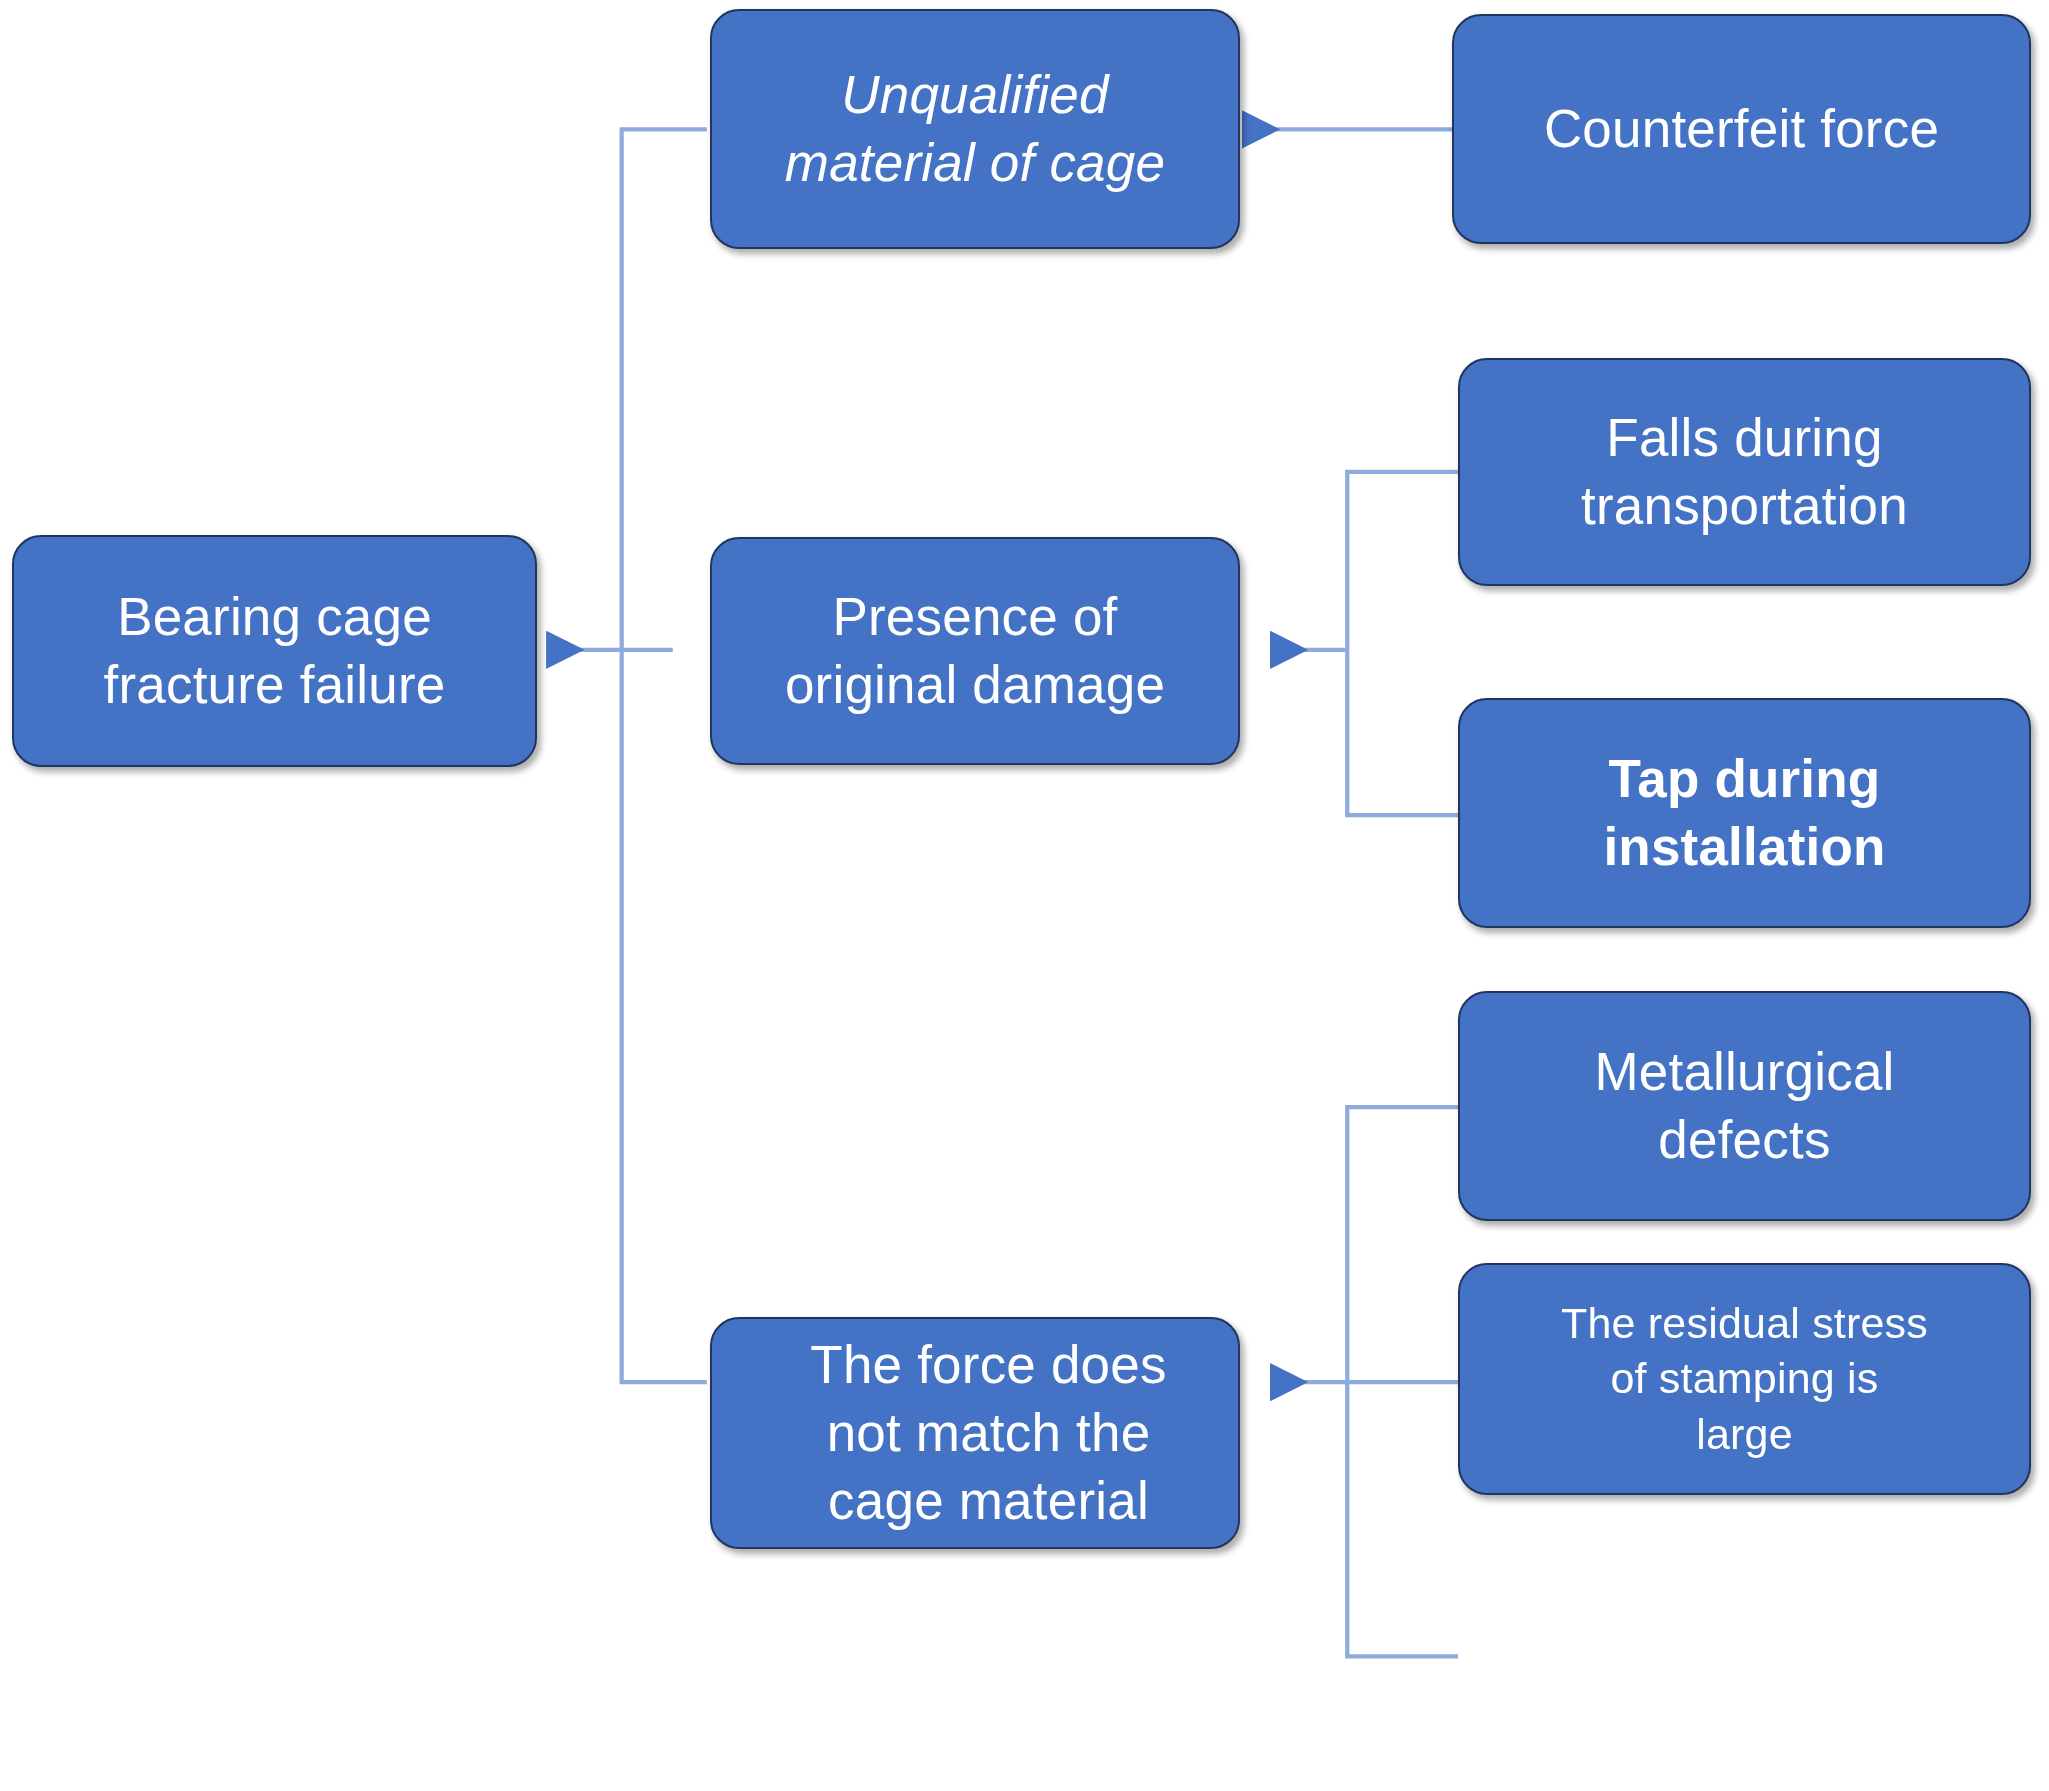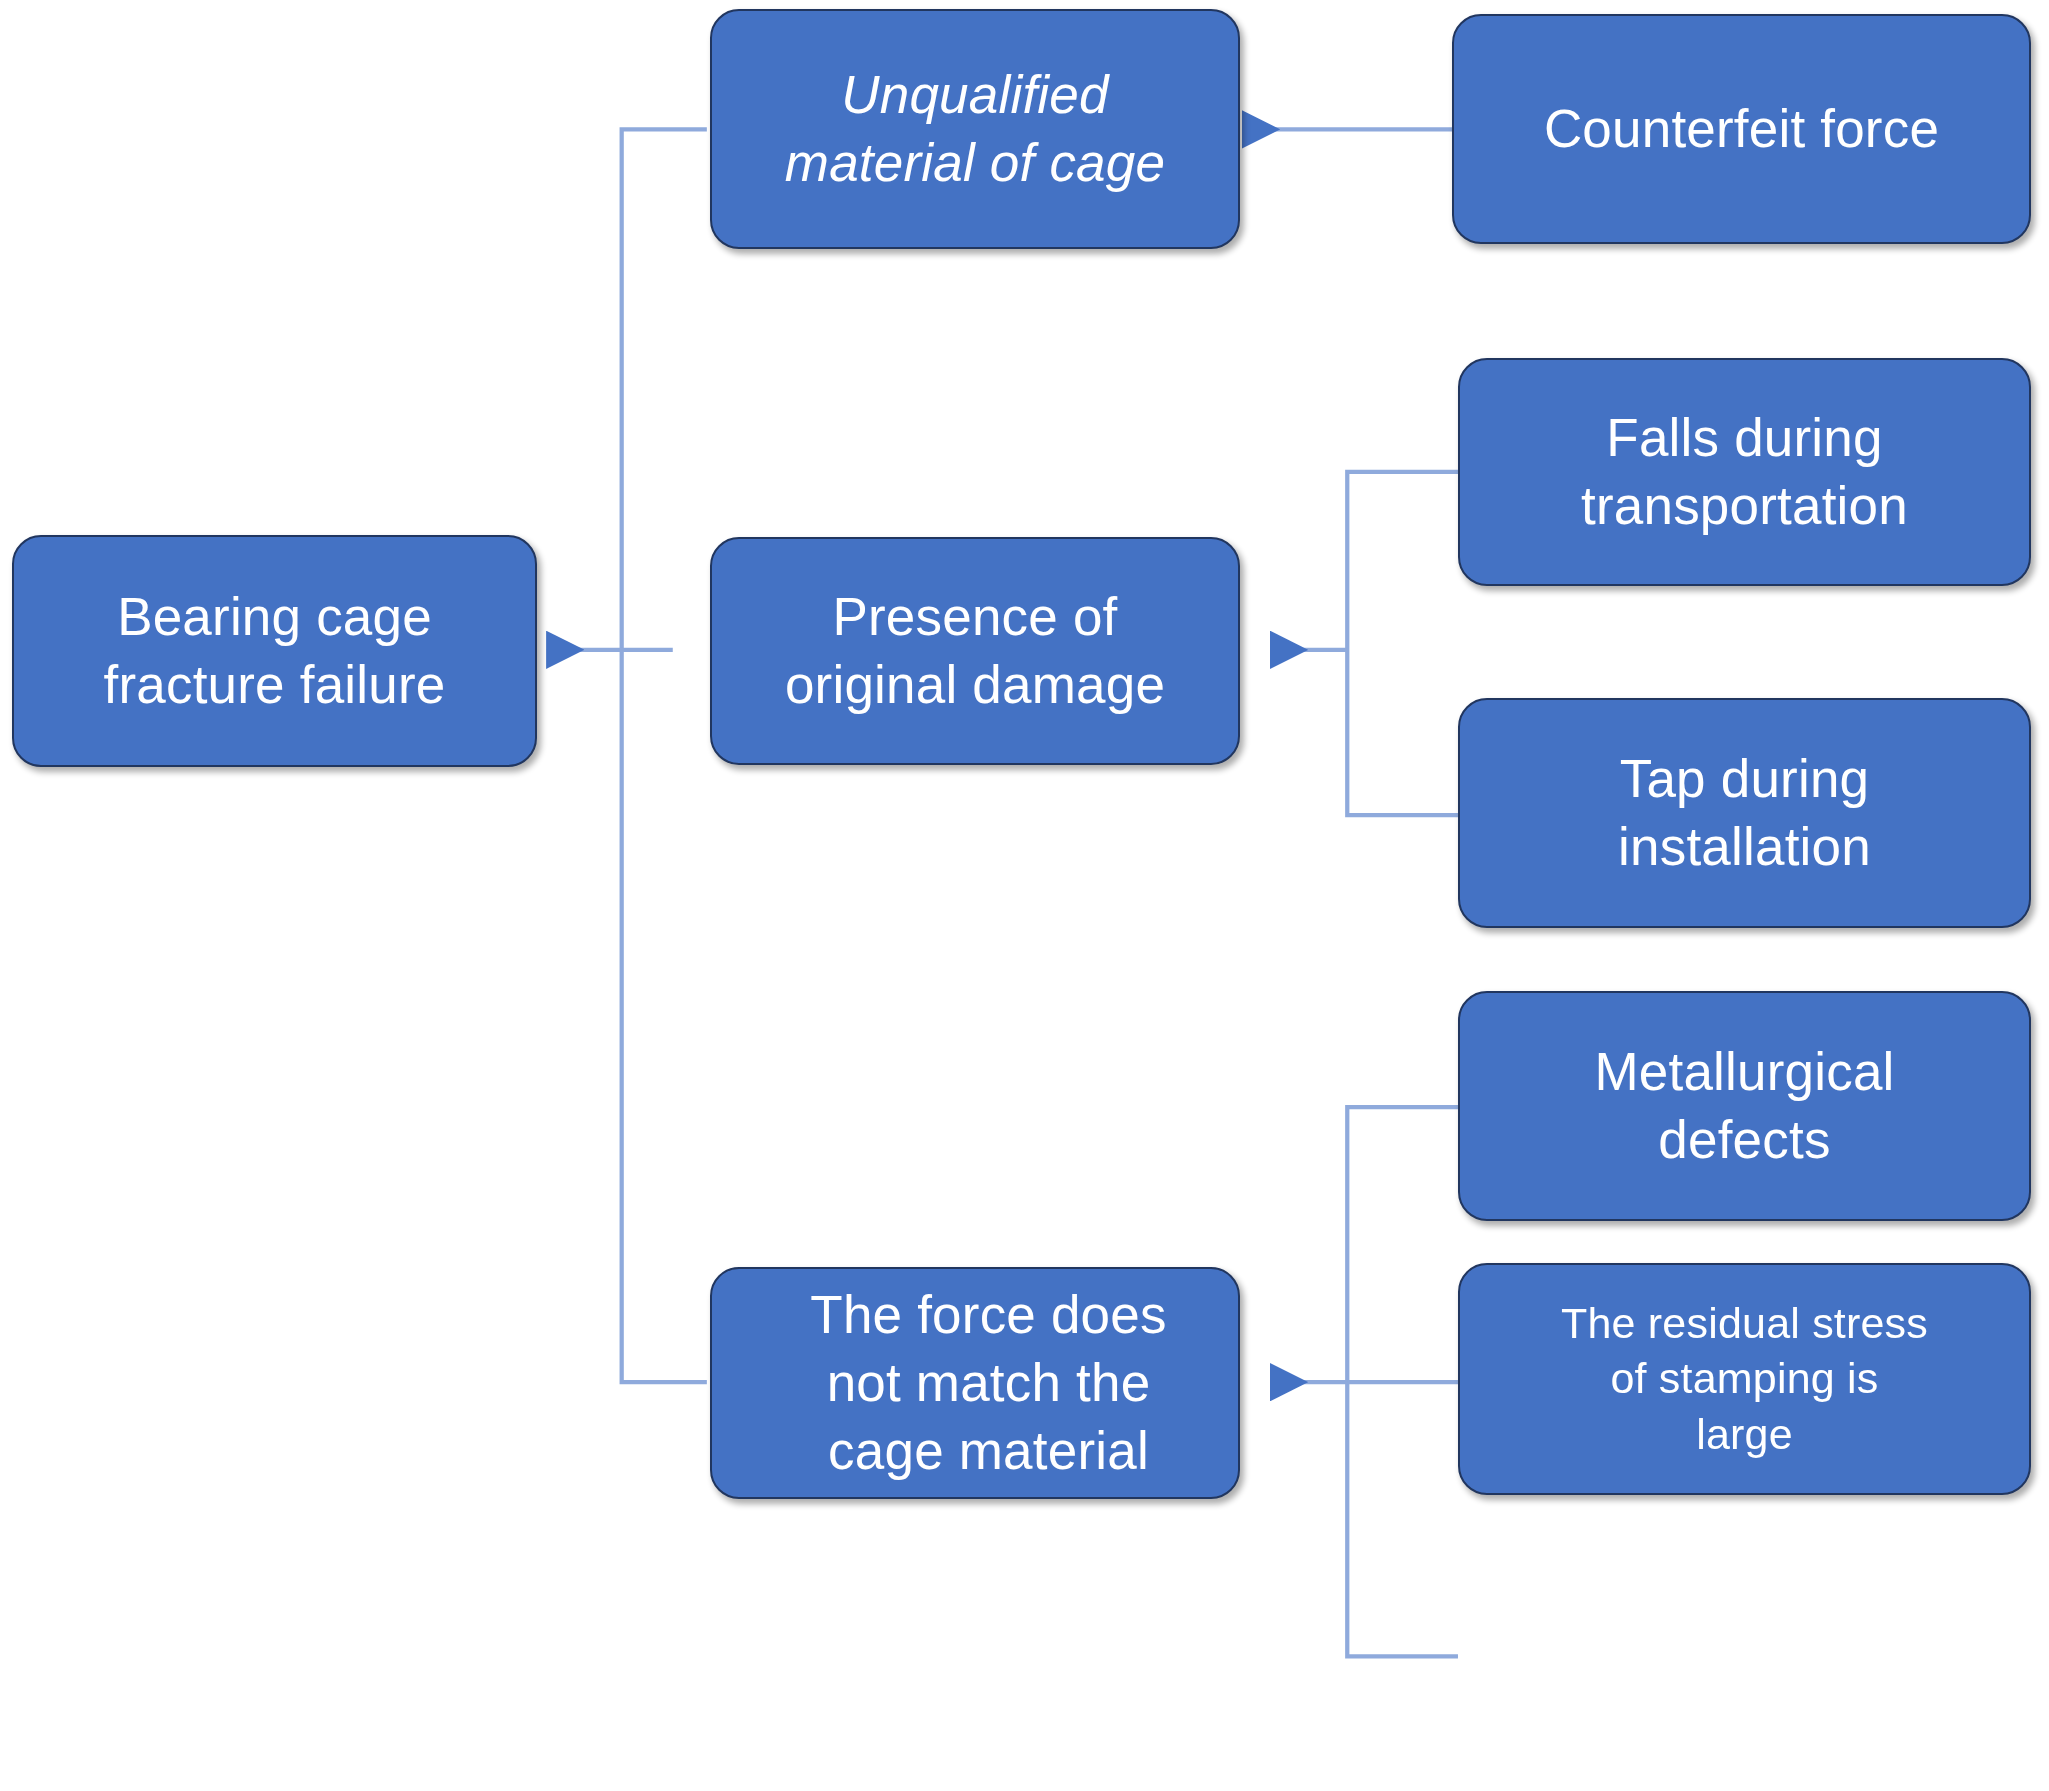--- a/index.html
+++ b/index.html
@@ -83,30 +83,30 @@
 
   <div class="node" style="left:12px; top:535px; width:525px; height:232px;">Bearing cage
 fracture failure</div>
 
   <div class="node" style="left:710px; top:8.5px; width:530px; height:240px;font-style:italic;">Unqualified
 material of cage</div>
 
   <div class="node" style="left:710px; top:537px; width:530px; height:228px;">Presence of
 original damage</div>
 
-  <div class="node" style="left:710px; top:1267px; width:530px; height:232px;padding-left:46px;">The force does
+  <div class="node" style="left:710px; top:1317px; width:530px; height:232px;padding-left:46px;">The force does
 not match the
 cage material</div>
 
   <div class="node" style="left:1452px; top:13.6px; width:579px; height:230px;">Counterfeit force</div>
 
   <div class="node" style="left:1458px; top:358px; width:573px; height:228px;">Falls during
 transportation</div>
 
-  <div class="node" style="left:1458px; top:698px; width:573px; height:230px;">Tap during
+  <div class="node" style="left:1458px; top:698px; width:573px; height:230px;font-weight:bold;">Tap during
 installation</div>
 
   <div class="node" style="left:1458px; top:991px; width:573px; height:230px;">Metallurgical
 defects</div>
 
   <div class="node sm" style="left:1458px; top:1263px; width:573px; height:232px;">The residual stress
 of stamping is
 large</div>
 
 

